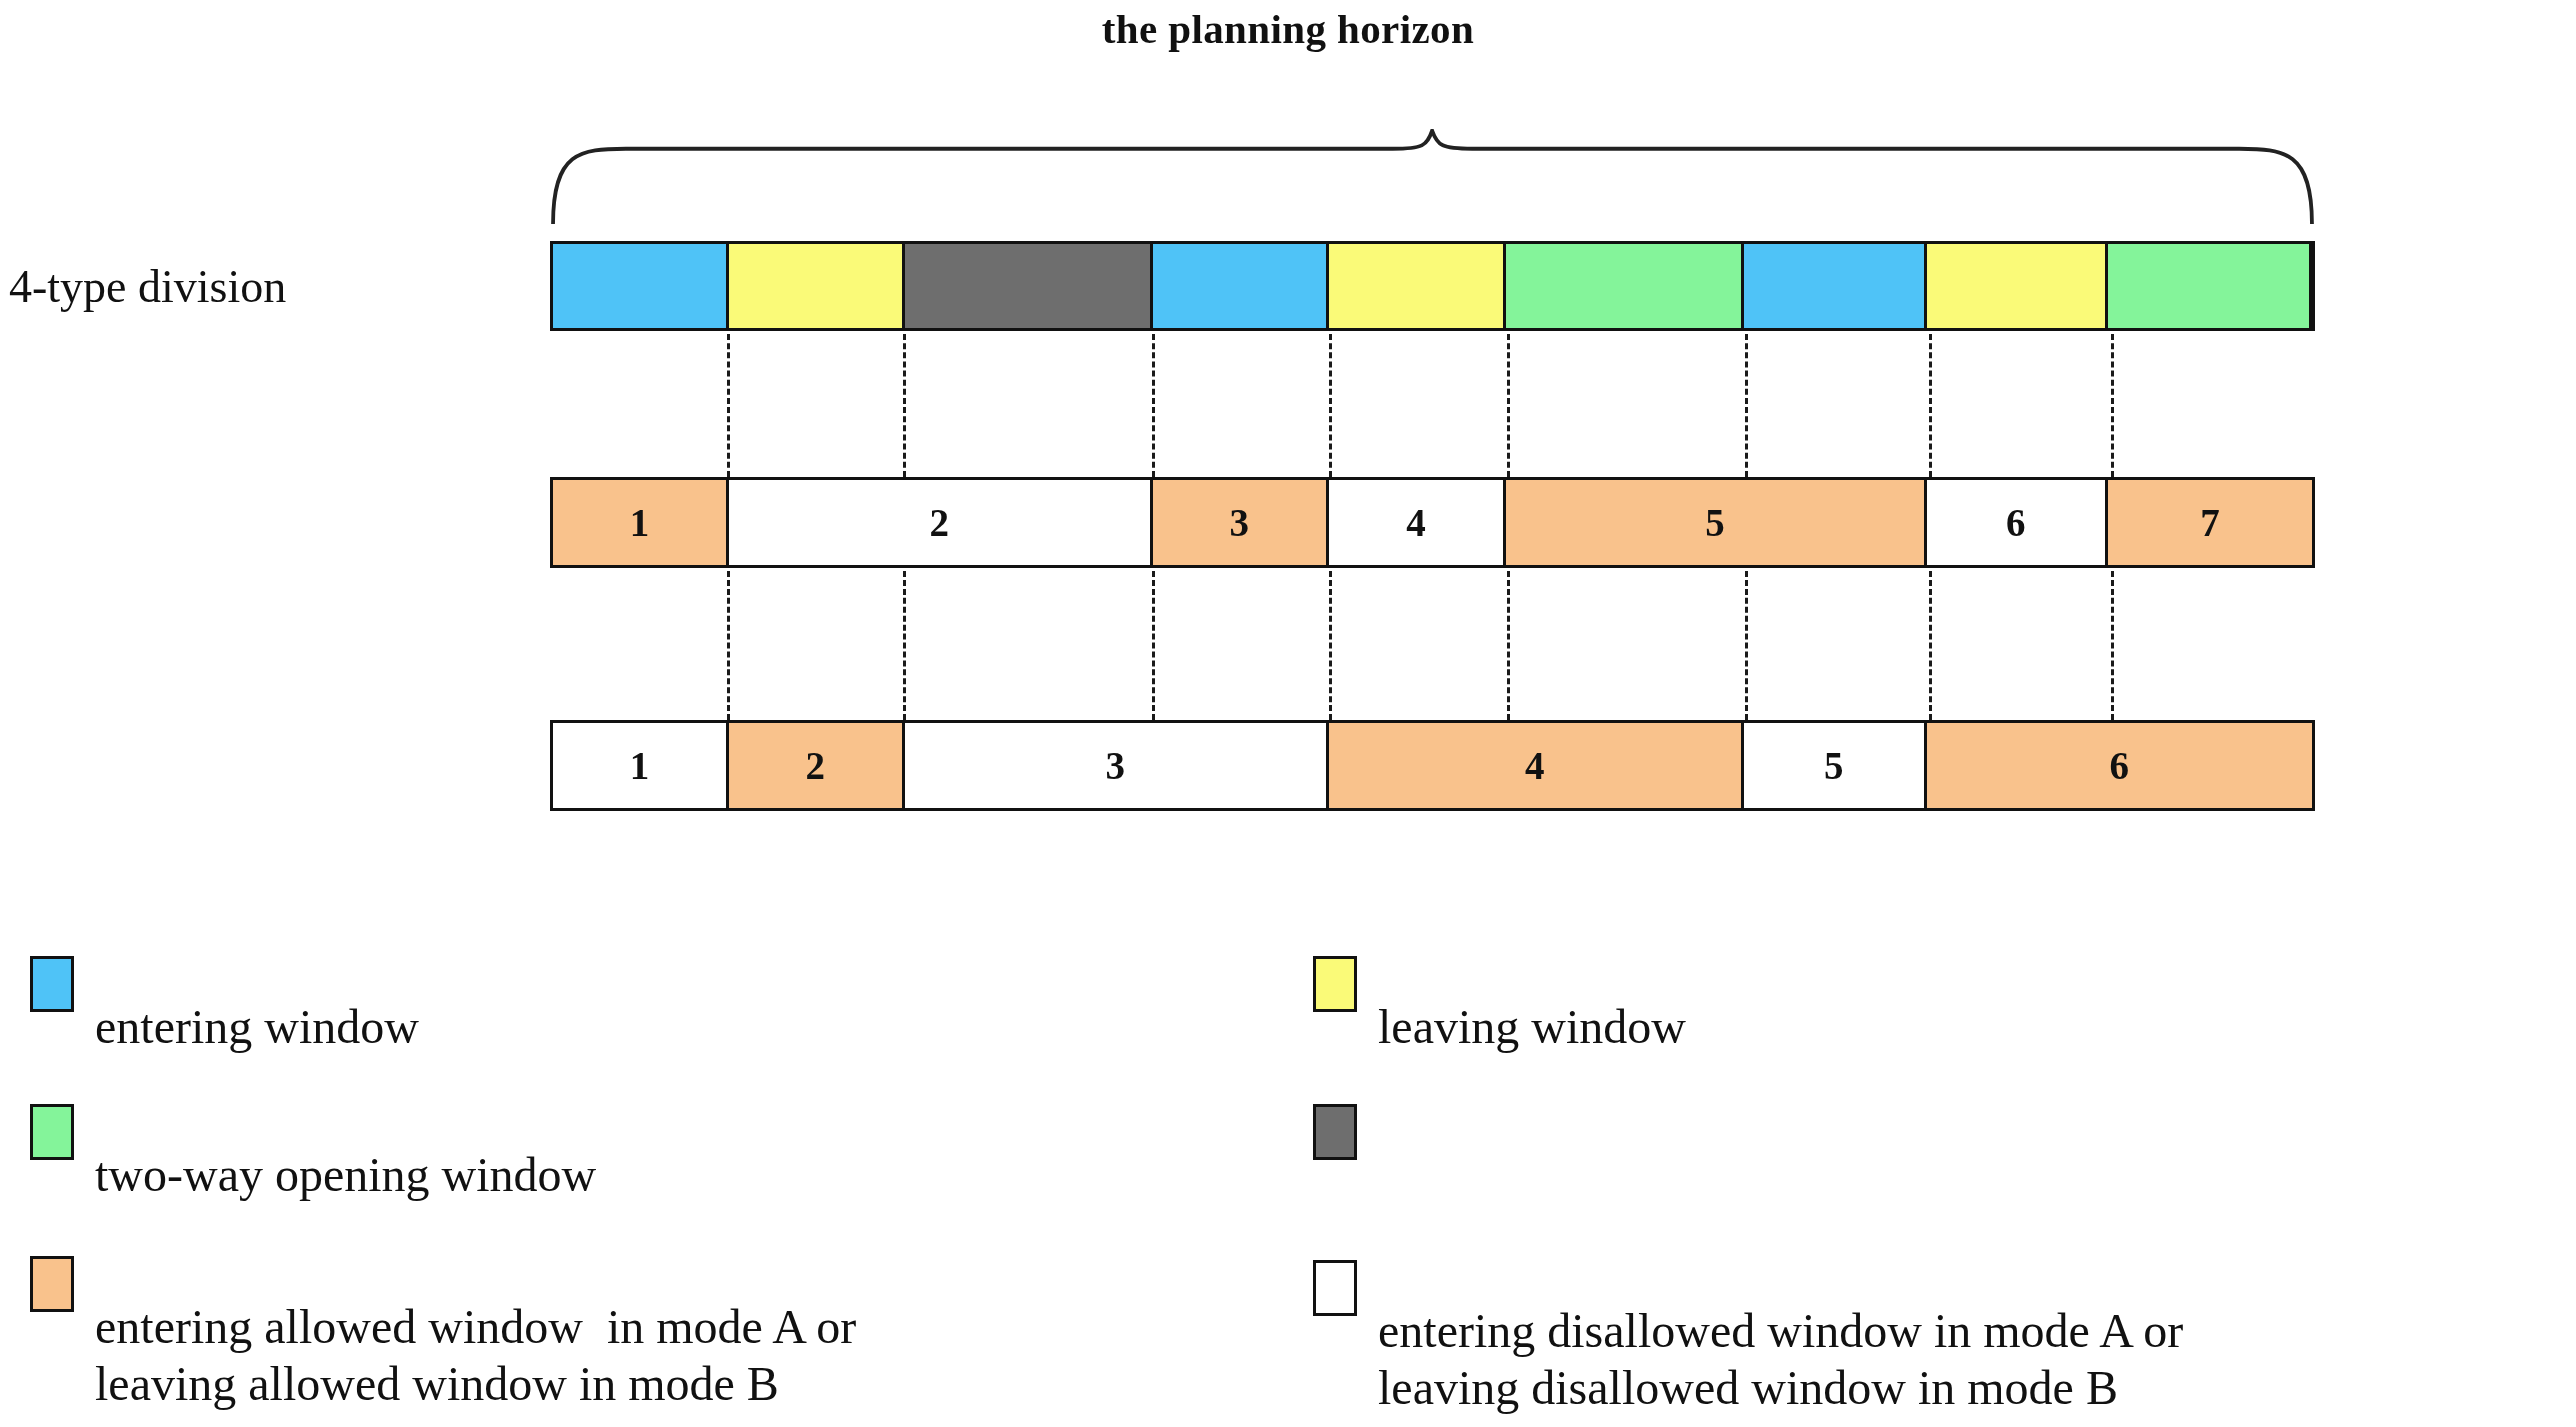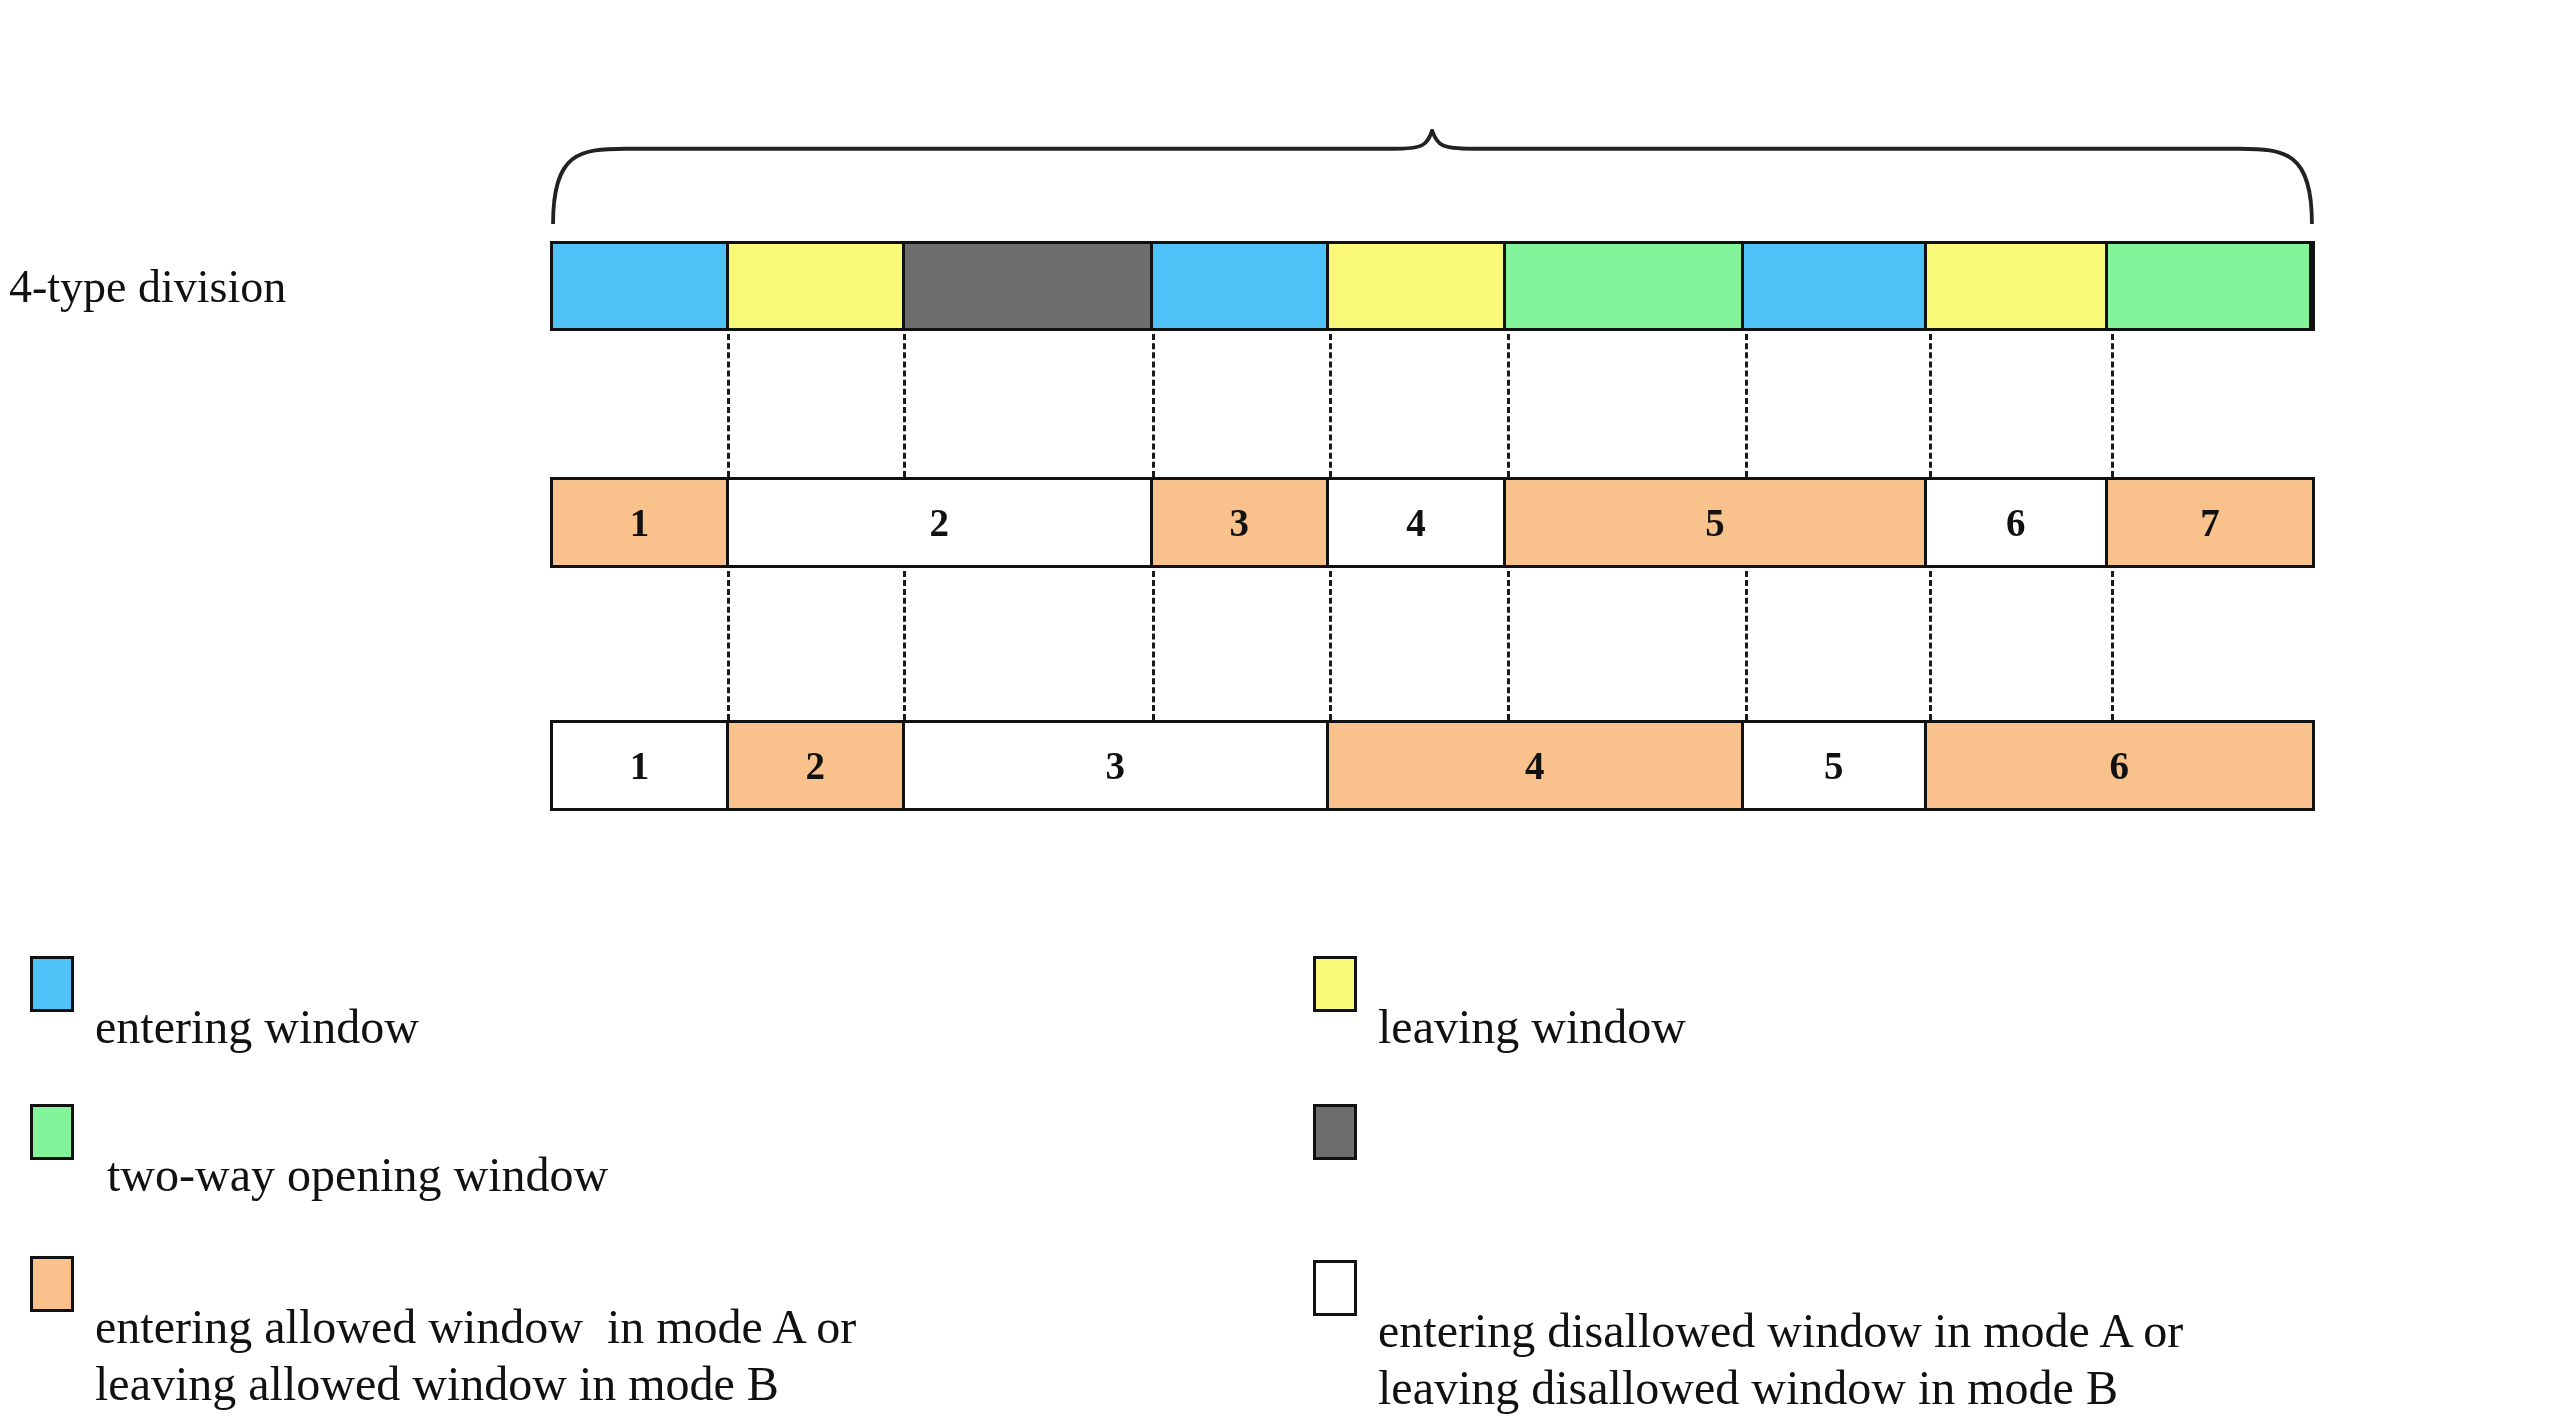--- a/index.html
+++ b/index.html
@@ -68,20 +68,21 @@
     margin-left:21px;font-size:48px;font-weight:normal;line-height:1.18;
     white-space:pre;
     margin-top:46px;
   }
 </style>
 </head>
 <body>
 
 <div class="stage">
 
+  <div id="horizon-title"><span>the</span><span class="spc"></span><span>planning</span><span class="spc"></span><span>horizon</span></div>
 
   <div id="brace-wrap">
     <svg viewBox="0 0 2325 125" preserveAspectRatio="none" aria-hidden="true">
       <path d="M 4 125 C 4 30, 40 26, 100 26 L 1110 26 C 1150 26, 1155 22, 1162 2
                C 1169 22, 1175 26, 1215 26 L 2225 26 C 2285 26, 2321 30, 2321 125" fill="none" stroke="#222" stroke-width="5"></path>
     </svg>
   </div>
 
   <div class="row-label left" style="top:264px;">4-type division</div>
 
@@ -161,21 +162,21 @@
 
   <div id="legend">
       <div class="legend-item" style="left: 30px; top: 0px;">
         <div class="swatch" style="background: rgb(79, 195, 247);"></div>
         <div class="legend-text">entering window</div>
       </div>
       <div class="legend-item" style="left: 1313px; top: 0px;">
         <div class="swatch" style="background: rgb(250, 250, 120);"></div>
         <div class="legend-text">leaving window</div>
       </div>
-      <div class="legend-item" style="left: 30px; top: 148px; gap: 12px;">
+      <div class="legend-item" style="left: 30px; top: 148px;">
         <div class="swatch" style="background: rgb(132, 244, 154);"></div>
         <div class="legend-text">two-way opening window</div>
       </div>
       <div class="legend-item" style="left: 1313px; top: 148px;">
         <div class="swatch" style="background: rgb(110, 110, 110);"></div>
       </div>
       <div class="legend-item" style="left: 30px; top: 300px;">
         <div class="swatch" style="background: rgb(249, 194, 140);"></div>
         <div class="legend-text">entering allowed window  in mode A or
 leaving allowed window in mode B</div>

